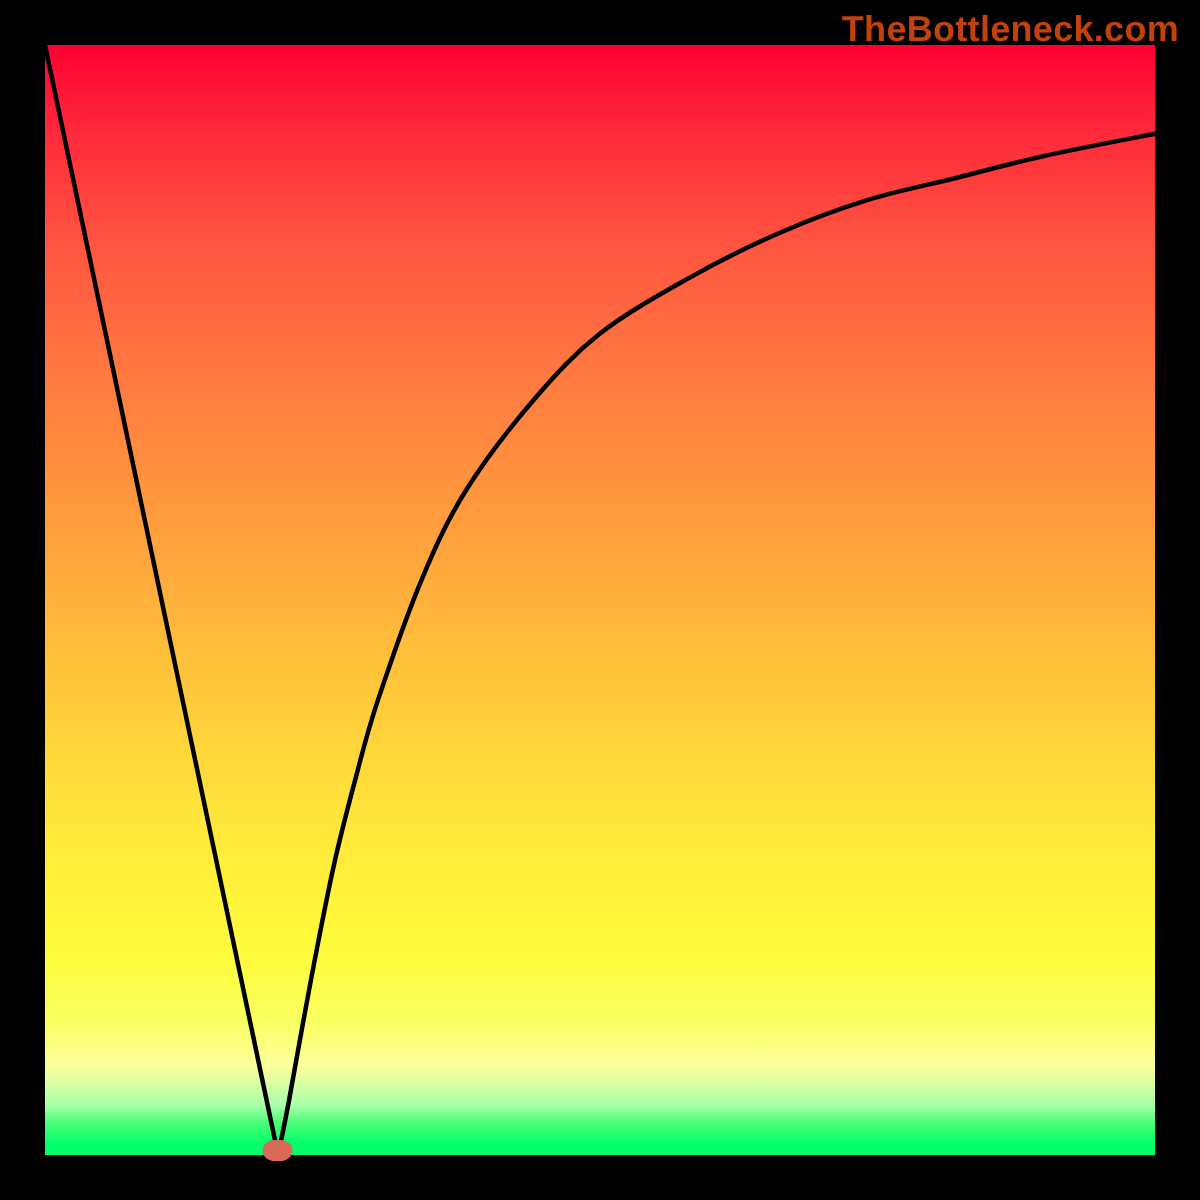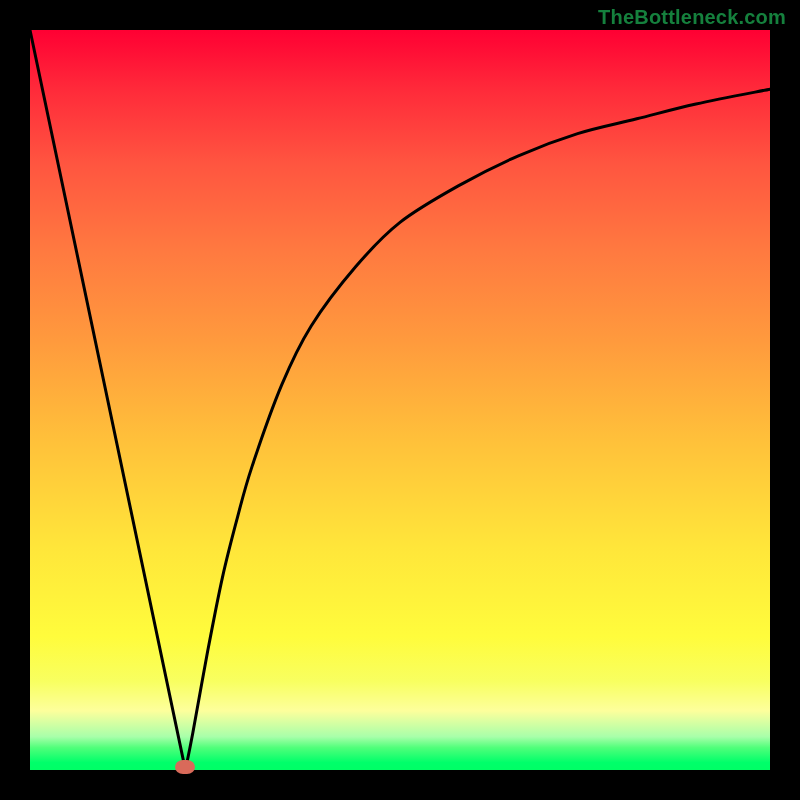--- a/index.html
+++ b/index.html
@@ -31,22 +31,22 @@
       #a8ffaa 95.5%,
       #4fff7a 97%,
       #00ff6a 99%,
       #00ff66 100%
     );
   }
   .watermark {
     position: absolute;
     top: 6px;
     right: 14px;
-    color: #15803d;
-    font-size: 20px;
+    color: #c2410c;
+    font-size: 24px;
     font-weight: 600;
     letter-spacing: 0.2px;
     user-select: none;
   }
   svg.curve {
     position: absolute;
     left: 30px;
     top: 30px;
     width: 740px;
     height: 740px;

